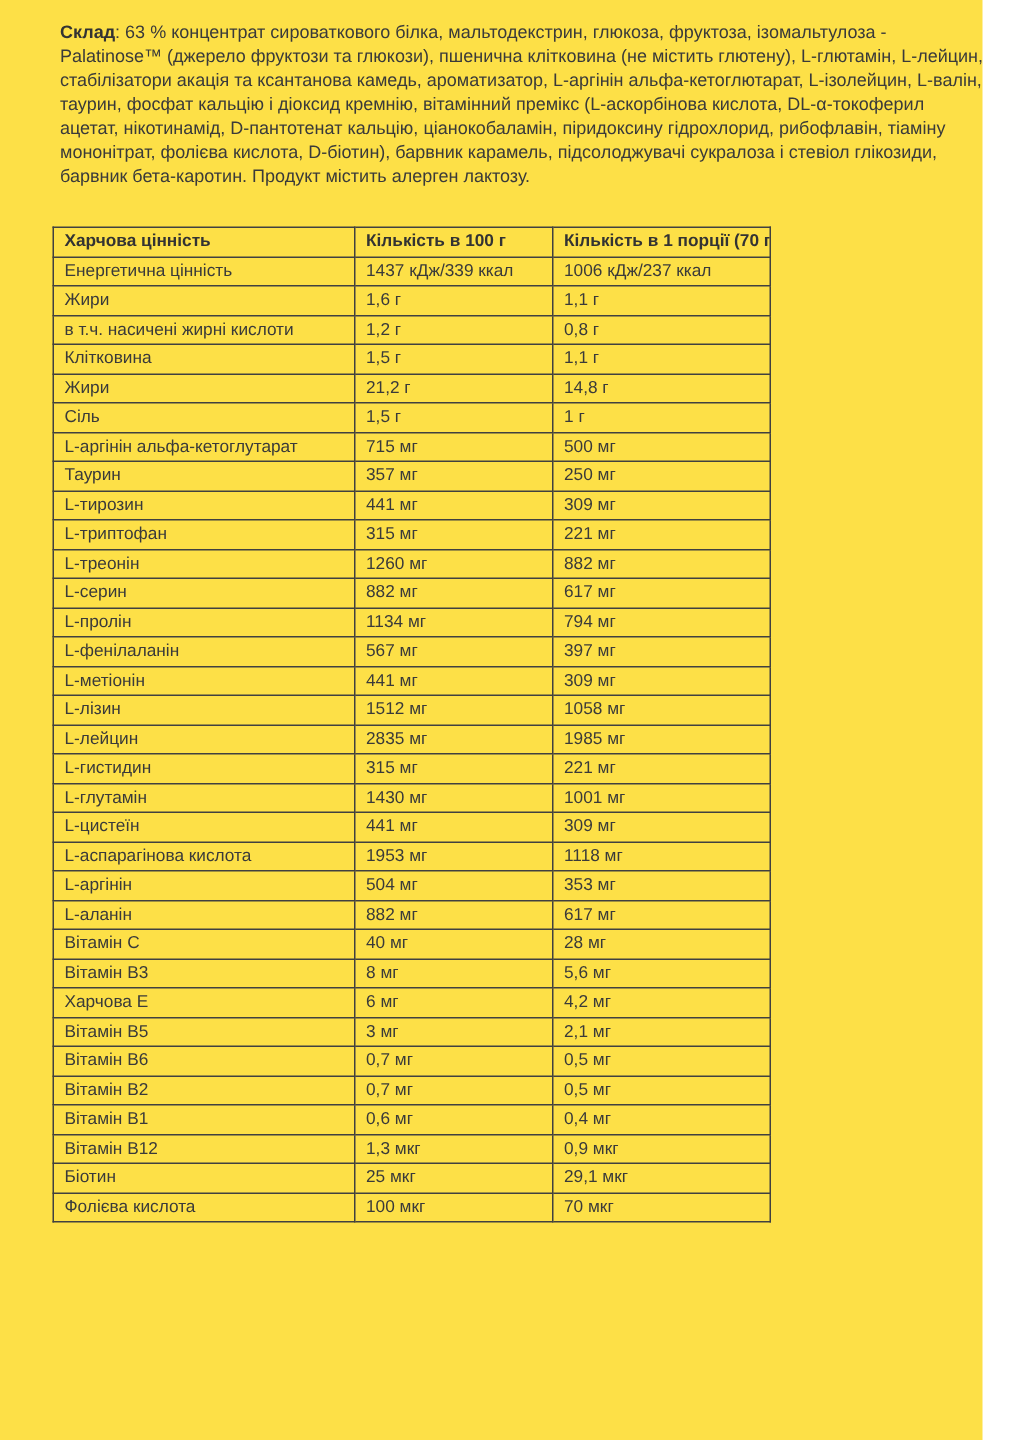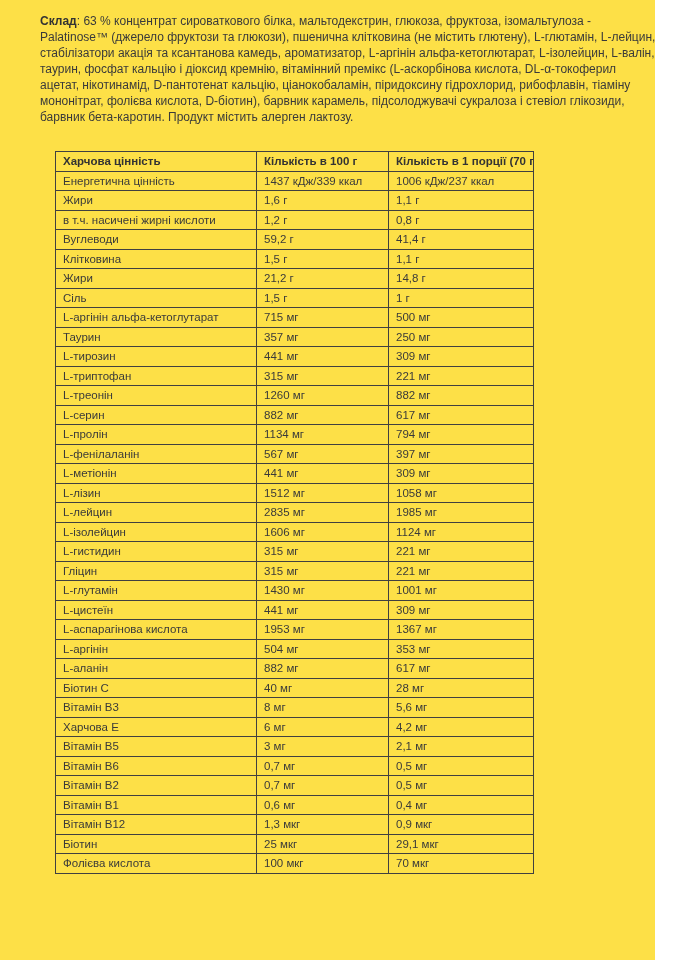--- a/index.html
+++ b/index.html
@@ -19,21 +19,21 @@
   .ingredients {
     margin: 13px 32px 0 40px;
     width: 618px;
     font-size: 12px;
     line-height: 16px;
     color: #3a3a3a;
     text-align: left;
   }
   .ingredients b { color: #333333; }
   table.nutrition {
-    margin: 26px 0 0 55px;
+    margin: 26px 0 0 35px;
     border-collapse: collapse;
     table-layout: fixed;
     width: 478px;
     font-size: 11.5px;
     color: #3a3a3a;
   }
   table.nutrition th,
   table.nutrition td {
     border: 1px solid #404040;
     padding: 3px 7px 2px 7px;
@@ -82,25 +82,20 @@
           <td>Жири</td>
           <td>1,6 г</td>
           <td>1,1 г</td>
         </tr>
         <tr>
           <td>в т.ч. насичені жирні кислоти</td>
           <td>1,2 г</td>
           <td>0,8 г</td>
         </tr>
         <tr>
-          <td>Вуглеводи</td>
-          <td>59,2 г</td>
-          <td>41,4 г</td>
-        </tr>
-        <tr>
           <td>Клітковина</td>
           <td>1,5 г</td>
           <td>1,1 г</td>
         </tr>
         <tr>
           <td>Жири</td>
           <td>21,2 г</td>
           <td>14,8 г</td>
         </tr>
         <tr>
@@ -157,61 +152,51 @@
           <td>L-лізин</td>
           <td>1512 мг</td>
           <td>1058 мг</td>
         </tr>
         <tr>
           <td>L-лейцин</td>
           <td>2835 мг</td>
           <td>1985 мг</td>
         </tr>
         <tr>
-          <td>L-ізолейцин</td>
-          <td>1606 мг</td>
-          <td>1124 мг</td>
-        </tr>
-        <tr>
           <td>L-гистидин</td>
           <td>315 мг</td>
           <td>221 мг</td>
         </tr>
         <tr>
-          <td>Гліцин</td>
-          <td>315 мг</td>
-          <td>221 мг</td>
-        </tr>
-        <tr>
           <td>L-глутамін</td>
           <td>1430 мг</td>
           <td>1001 мг</td>
         </tr>
         <tr>
           <td>L-цистеїн</td>
           <td>441 мг</td>
           <td>309 мг</td>
         </tr>
         <tr>
           <td>L-аспарагінова кислота</td>
           <td>1953 мг</td>
-          <td>1367 мг</td>
+          <td>1118 мг</td>
         </tr>
         <tr>
           <td>L-аргінін</td>
           <td>504 мг</td>
           <td>353 мг</td>
         </tr>
         <tr>
           <td>L-аланін</td>
           <td>882 мг</td>
           <td>617 мг</td>
         </tr>
         <tr>
-          <td>Біотин C</td>
+          <td>Вітамін C</td>
           <td>40 мг</td>
           <td>28 мг</td>
         </tr>
         <tr>
           <td>Вітамін B3</td>
           <td>8 мг</td>
           <td>5,6 мг</td>
         </tr>
         <tr>
           <td>Харчова E</td>

